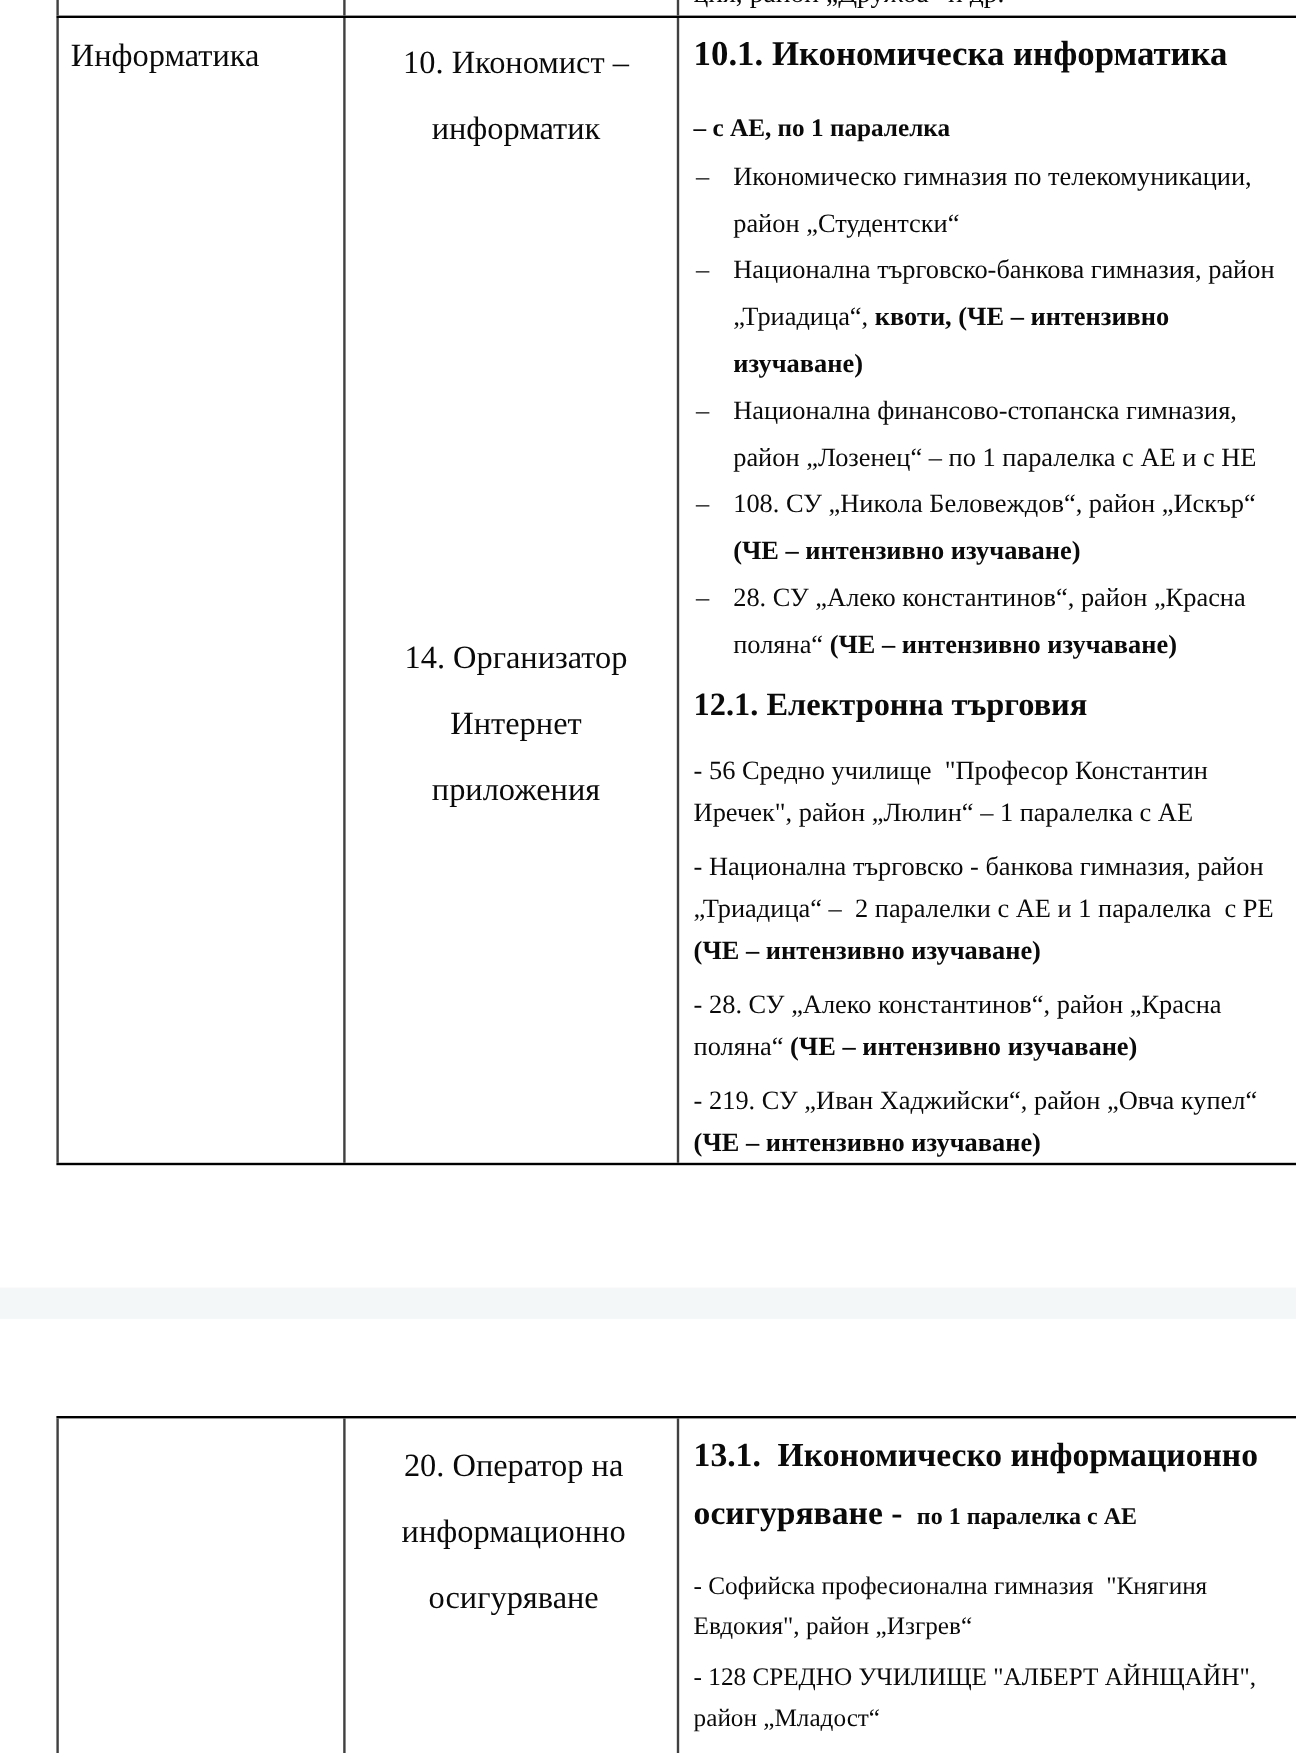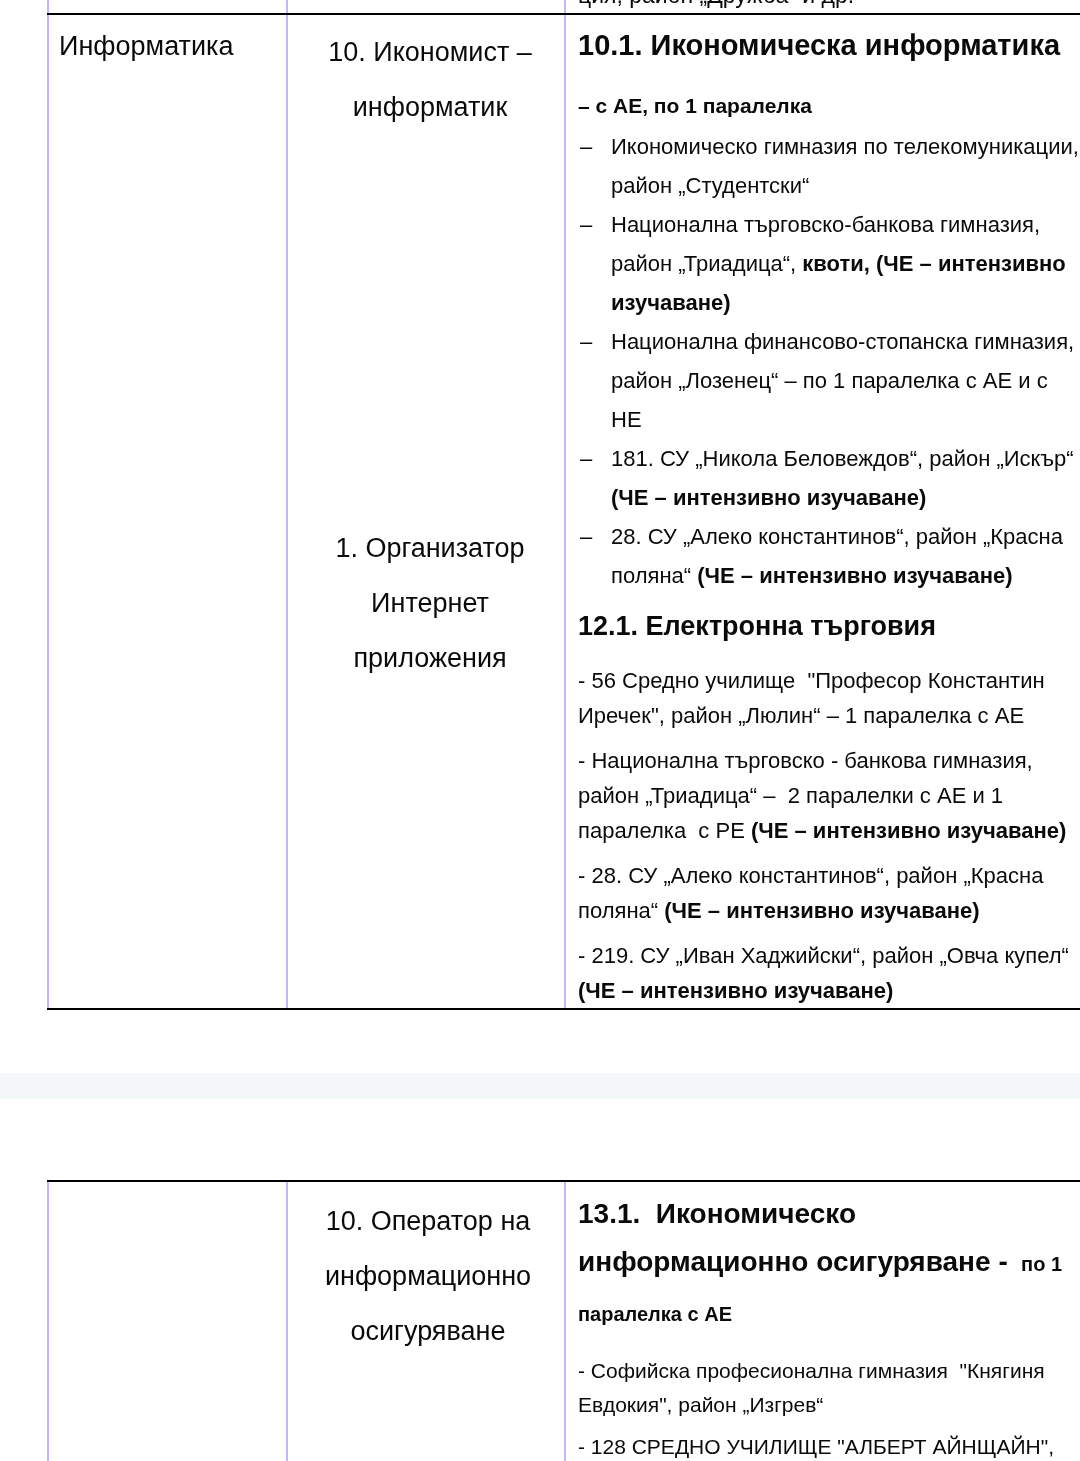--- a/index.html
+++ b/index.html
@@ -8,21 +8,21 @@
     width:1080px;height:1461px;
     overflow:hidden;
     background:#ffffff;
     color:#0a0a0a;
     font-family:"Liberation Sans","DejaVu Sans",sans-serif;
   }
   .tbl{position:absolute;left:47px;}
   .t1{top:0;width:1060px;}
   .t2{top:1180px;width:1060px;border-top:2px solid #000;height:300px;}
   .row{display:flex;align-items:stretch;}
-  .cell{box-sizing:border-box;border-left:2px solid #c4b5fd;position:relative;}
+  .cell{box-sizing:border-box;border-left:2px solid #404040;position:relative;font-family:Liberation Serif, serif;}
   .c1{width:239px;}
   .c2{width:278px;}
   .c3{width:540px;border-right:2px solid #000;}
   .partial{height:13px;border-bottom:2px solid #000;}
   .partial .cell{overflow:hidden;}
   .clip-text{
     position:absolute;top:-17px;left:12px;
     font-size:23px;line-height:24px;white-space:nowrap;
   }
   .main{min-height:921px;border-bottom:2px solid #000;}
@@ -69,50 +69,50 @@
       <div class="cell c3">
         <div class="clip-text">ция, район „Дружба“ и др.</div>
       </div>
     </div>
     <div class="row main">
       <div class="cell c1">
         <div class="subject">Информатика</div>
       </div>
       <div class="cell c2">
         <div class="prof p10">10. Икономист – информатик</div>
-        <div class="prof p12">1. Организатор Интернет приложения</div>
+        <div class="prof p12">14. Организатор Интернет приложения</div>
       </div>
       <div class="cell c3">
         <div class="h1">10.1. Икономическа информатика</div>
         <div class="sub">– с АЕ, по 1 паралелка</div>
         <div class="dash-list">
             <div class="dash-item"><span>Икономическо гимназия по телекомуникации, район „Студентски“</span></div>
             <div class="dash-item"><span>Национална търговско-банкова гимназия, район „Триадица“, </span><span class="b">квоти, (ЧЕ – интензивно изучаване)</span></div>
             <div class="dash-item"><span>Национална финансово-стопанска гимназия, район „Лозенец“ – по 1 паралелка с АЕ и с НЕ</span></div>
-            <div class="dash-item"><span>181. СУ „Никола Беловеждов“, район „Искър“ </span><span class="b">(ЧЕ – интензивно изучаване)</span></div>
+            <div class="dash-item"><span>108. СУ „Никола Беловеждов“, район „Искър“ </span><span class="b">(ЧЕ – интензивно изучаване)</span></div>
             <div class="dash-item"><span>28. СУ „Алеко константинов“, район „Красна поляна“ </span><span class="b">(ЧЕ – интензивно изучаване)</span></div>
           </div>
         <div class="h2">12.1. Електронна търговия</div>
         <div class="para-list">
             <div class="para-item"><span>- 56 Средно училище &nbsp;"Професор Константин Иречек", район „Люлин“ – 1 паралелка с АЕ</span></div>
             <div class="para-item"><span>- Национална търговско - банкова гимназия, район „Триадица“ – &nbsp;2 паралелки с АЕ и 1 паралелка &nbsp;с РЕ </span><span class="b">(ЧЕ – интензивно изучаване)</span></div>
             <div class="para-item"><span>- 28. СУ „Алеко константинов“, район „Красна поляна“ </span><span class="b">(ЧЕ – интензивно изучаване)</span></div>
             <div class="para-item"><span>- 219. СУ „Иван Хаджийски“, район „Овча купел“ </span><span class="b">(ЧЕ – интензивно изучаване)</span></div>
           </div>
       </div>
     </div>
   </div>
 
   <div class="gray-band"></div>
 
   <div class="tbl t2">
     <div class="row">
       <div class="cell c1"></div>
       <div class="cell c2">
-        <div class="prof">10. Оператор на информационно осигуряване</div>
+        <div class="prof">20. Оператор на информационно осигуряване</div>
       </div>
       <div class="cell c3">
         <div class="h13"><span class="big">13.1.&nbsp; Икономическо информационно осигуряване - </span><span class="small">&nbsp;по 1 паралелка с АЕ</span></div>
         <div class="para-list2">
             <div class="para-item2"><span>- Софийска професионална гимназия &nbsp;"Княгиня Евдокия", район „Изгрев“</span></div>
             <div class="para-item2"><span>- 128 СРЕДНО УЧИЛИЩЕ "АЛБЕРТ АЙНЩАЙН", район „Младост“</span></div>
           </div>
       </div>
     </div>
   </div>

